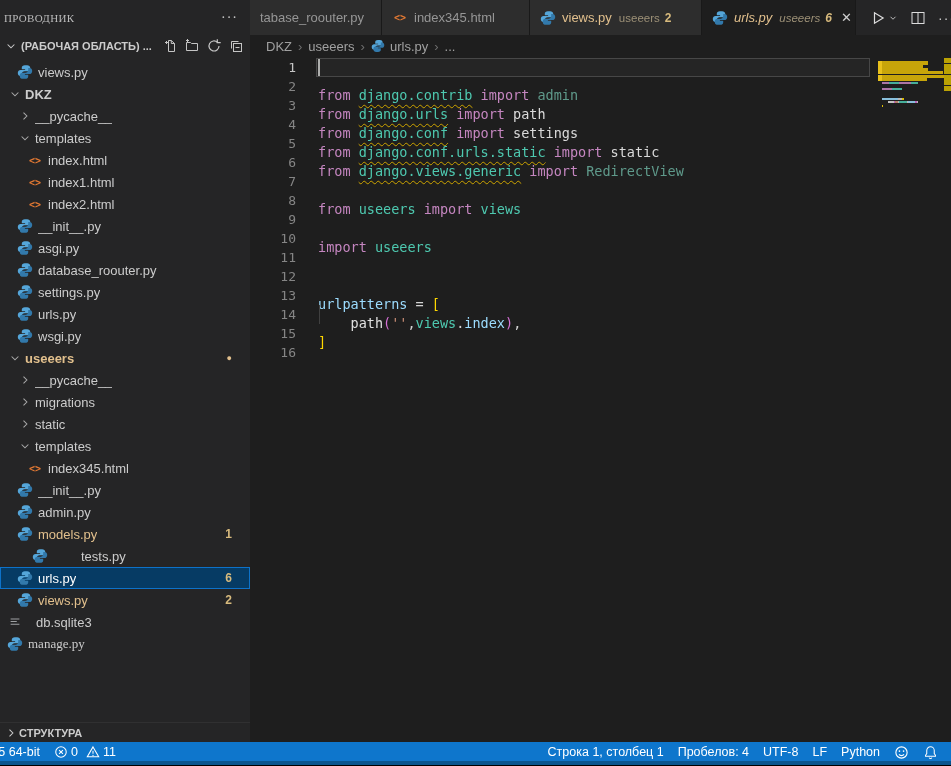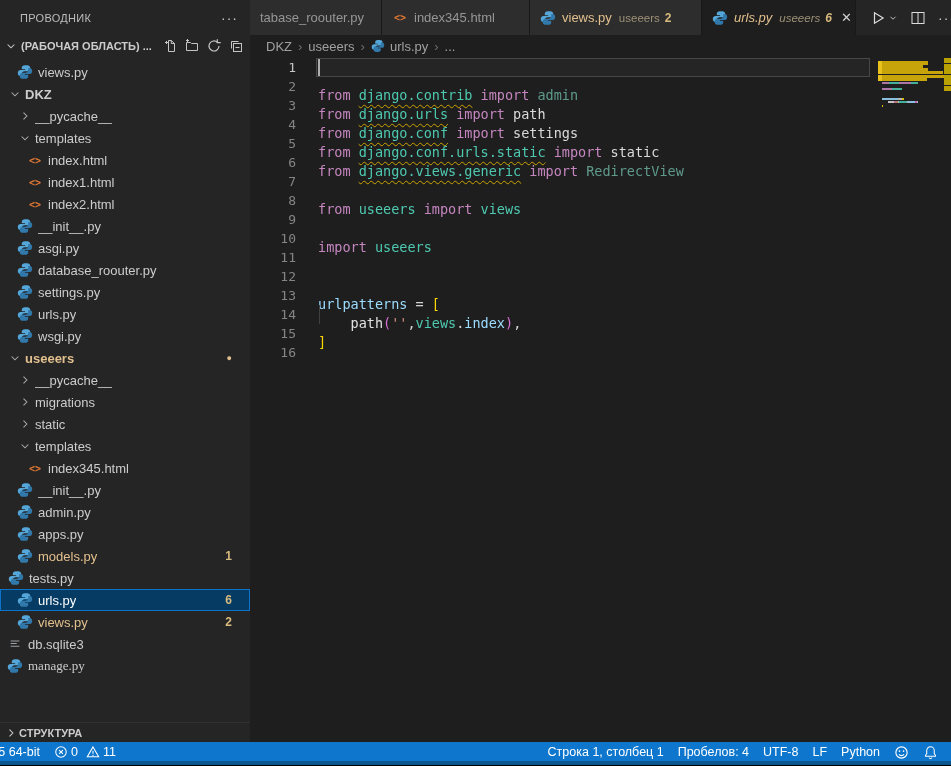--- a/index.html
+++ b/index.html
@@ -8,21 +8,21 @@
     font-family:"Liberation Sans", sans-serif;
     background:#1e1e1e; color:#cccccc; font-size:13px;
     position:relative; cursor:default; user-select:none;
   }
   .app { position:absolute; inset:0; }
 
   
   .sidebar { position:absolute; left:0; top:0; width:250px; height:742px;
     background:#252526; display:flex; flex-direction:column; overflow:hidden; }
   .sb-title { height:35px; flex:0 0 35px; display:flex; align-items:center;
-    padding:0 12px 0 20px; font-size:11px; color:#bbbbbb; letter-spacing:.3px; }
+    padding:0 12px 0 4px; font-size:11px; color:#bbbbbb; letter-spacing:.3px;font-family:Liberation Serif, serif; }
   .sb-title .grow { flex:1; }
   .dots { color:#c5c5c5; font-size:14px; letter-spacing:1px; cursor:pointer; }
   .sb-section { height:22px; flex:0 0 22px; display:flex; align-items:center;
     font-size:11px; font-weight:bold; color:#cccccc; padding:0 6px 0 3px; }
   .sb-section .lbl { margin-left:2px; white-space:nowrap; overflow:hidden; }
   .sb-section .grow { flex:1; }
   .sb-actions { display:flex; align-items:center; gap:6px; }
   .sb-actions svg { cursor:pointer; }
   .chev { width:16px; height:16px; flex:0 0 16px; display:inline-flex;
     align-items:center; justify-content:center; }
@@ -344,42 +344,32 @@
         <div class="row" style="padding-left: 17px;">
           <span class="icon">
             <svg width="16" height="16" viewBox="0 0 16 16">
               <path d="M7.9 1.2c-2 0-3.1.9-3.1 2.4v1.7h3.3v.6H3.6C2 5.9.8 7.1.8 9c0 1.9 1.1 3 2.7 3h1.3V10c0-1.5 1.3-2.7 2.9-2.7h3.2c1.3 0 2.3-1 2.3-2.3V3.6c0-1.4-1.4-2.4-3-2.4z" fill="#55a6d9"></path>
               <path d="M8.1 14.8c2 0 3.1-.9 3.1-2.4v-1.7H7.9v-.6h4.5c1.6 0 2.8-1.2 2.8-3.1 0-1.9-1.1-3-2.7-3h-1.3V6c0 1.5-1.3 2.7-2.9 2.7H5.1c-1.3 0-2.3 1-2.3 2.3v1.4c0 1.4 1.4 2.4 3 2.4z" fill="#3279ab"></path>
             </svg>
           </span>
           <span class="name">admin.py</span>
           <span class="grow"></span>
         </div>
-        <div class="row" style="padding-left: 17px;">
-          <span class="icon">
-            <svg width="16" height="16" viewBox="0 0 16 16">
-              <path d="M7.9 1.2c-2 0-3.1.9-3.1 2.4v1.7h3.3v.6H3.6C2 5.9.8 7.1.8 9c0 1.9 1.1 3 2.7 3h1.3V10c0-1.5 1.3-2.7 2.9-2.7h3.2c1.3 0 2.3-1 2.3-2.3V3.6c0-1.4-1.4-2.4-3-2.4z" fill="#55a6d9"></path>
-              <path d="M8.1 14.8c2 0 3.1-.9 3.1-2.4v-1.7H7.9v-.6h4.5c1.6 0 2.8-1.2 2.8-3.1 0-1.9-1.1-3-2.7-3h-1.3V6c0 1.5-1.3 2.7-2.9 2.7H5.1c-1.3 0-2.3 1-2.3 2.3v1.4c0 1.4 1.4 2.4 3 2.4z" fill="#3279ab"></path>
-            </svg>
-          </span>
-          <span class="name">apps.py</span>
-          <span class="grow"></span>
-        </div>
         <div class="row modified" style="padding-left: 17px;">
           <span class="icon">
             <svg width="16" height="16" viewBox="0 0 16 16">
               <path d="M7.9 1.2c-2 0-3.1.9-3.1 2.4v1.7h3.3v.6H3.6C2 5.9.8 7.1.8 9c0 1.9 1.1 3 2.7 3h1.3V10c0-1.5 1.3-2.7 2.9-2.7h3.2c1.3 0 2.3-1 2.3-2.3V3.6c0-1.4-1.4-2.4-3-2.4z" fill="#55a6d9"></path>
               <path d="M8.1 14.8c2 0 3.1-.9 3.1-2.4v-1.7H7.9v-.6h4.5c1.6 0 2.8-1.2 2.8-3.1 0-1.9-1.1-3-2.7-3h-1.3V6c0 1.5-1.3 2.7-2.9 2.7H5.1c-1.3 0-2.3 1-2.3 2.3v1.4c0 1.4 1.4 2.4 3 2.4z" fill="#3279ab"></path>
             </svg>
           </span>
           <span class="name">models.py</span>
           <span class="grow"></span>
           <span class="badge">1</span>
         </div>
-        <div class="row" style="padding-left: 8px;">
+        <div class="row" style="padding-left: 32px; gap: 28px;">
           <span class="icon">
             <svg width="16" height="16" viewBox="0 0 16 16">
               <path d="M7.9 1.2c-2 0-3.1.9-3.1 2.4v1.7h3.3v.6H3.6C2 5.9.8 7.1.8 9c0 1.9 1.1 3 2.7 3h1.3V10c0-1.5 1.3-2.7 2.9-2.7h3.2c1.3 0 2.3-1 2.3-2.3V3.6c0-1.4-1.4-2.4-3-2.4z" fill="#55a6d9"></path>
               <path d="M8.1 14.8c2 0 3.1-.9 3.1-2.4v-1.7H7.9v-.6h4.5c1.6 0 2.8-1.2 2.8-3.1 0-1.9-1.1-3-2.7-3h-1.3V6c0 1.5-1.3 2.7-2.9 2.7H5.1c-1.3 0-2.3 1-2.3 2.3v1.4c0 1.4 1.4 2.4 3 2.4z" fill="#3279ab"></path>
             </svg>
           </span>
           <span class="name">tests.py</span>
           <span class="grow"></span>
         </div>
         <div class="row selected" style="padding-left: 17px;">
@@ -397,21 +387,21 @@
           <span class="icon">
             <svg width="16" height="16" viewBox="0 0 16 16">
               <path d="M7.9 1.2c-2 0-3.1.9-3.1 2.4v1.7h3.3v.6H3.6C2 5.9.8 7.1.8 9c0 1.9 1.1 3 2.7 3h1.3V10c0-1.5 1.3-2.7 2.9-2.7h3.2c1.3 0 2.3-1 2.3-2.3V3.6c0-1.4-1.4-2.4-3-2.4z" fill="#55a6d9"></path>
               <path d="M8.1 14.8c2 0 3.1-.9 3.1-2.4v-1.7H7.9v-.6h4.5c1.6 0 2.8-1.2 2.8-3.1 0-1.9-1.1-3-2.7-3h-1.3V6c0 1.5-1.3 2.7-2.9 2.7H5.1c-1.3 0-2.3 1-2.3 2.3v1.4c0 1.4 1.4 2.4 3 2.4z" fill="#3279ab"></path>
             </svg>
           </span>
           <span class="name">views.py</span>
           <span class="grow"></span>
           <span class="badge">2</span>
         </div>
-        <div class="row" style="padding-left: 7px;">
+        <div class="row" style="padding-left: 7px; gap: 8px;">
           <span class="icon">
             <svg width="14" height="14" viewBox="0 0 16 16">
               <path d="M3 4.5h10M3 7.5h7M3 10.5h10" stroke="#9da0a2" stroke-width="1.2"></path>
             </svg>
           </span>
           <span class="name">db.sqlite3</span>
           <span class="grow"></span>
         </div>
         <div class="row" style="padding-left: 7px; font-family: Liberation Serif, serif;">
           <span class="icon">

